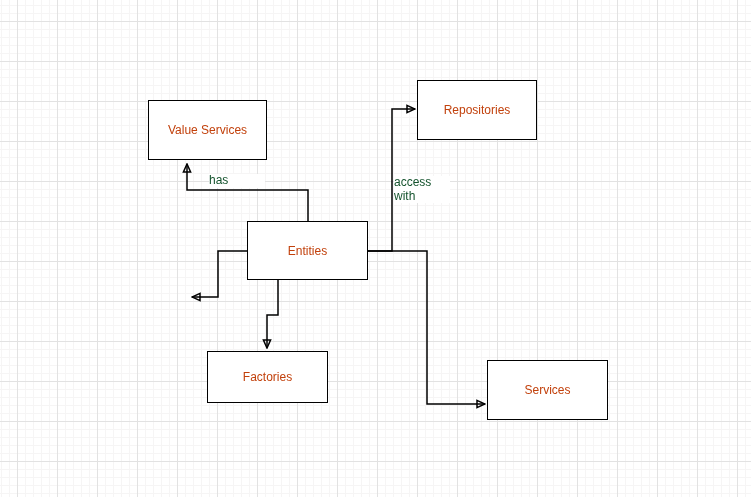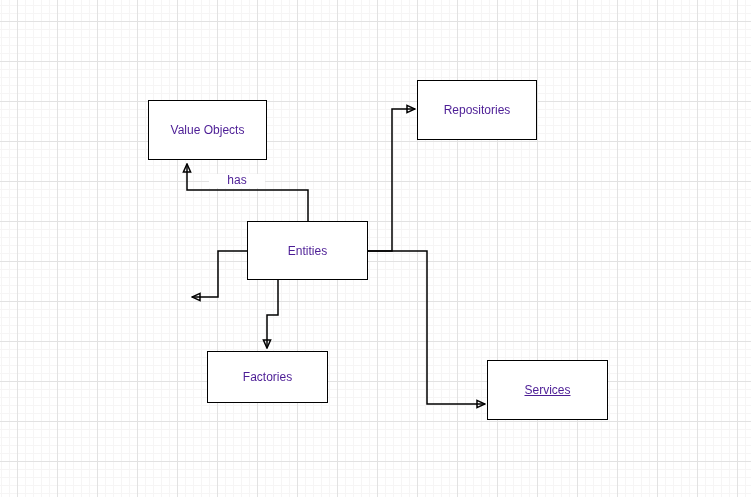--- a/index.html
+++ b/index.html
@@ -38,31 +38,30 @@
   }
   .node {
     position: absolute;
     box-sizing: border-box;
     background: #ffffff;
     border: 1.5px solid #000000;
     display: flex;
     align-items: center;
     justify-content: center;
     font-size: 12px;
-    color: #4c1d95;
+    color: #c2410c;
     text-align: center;
     white-space: nowrap;
     cursor: default;
   }
   .edge-label {
     position: absolute;
     font-size: 12px;
     line-height: 13.5px;
-    color: #4c1d95;
-    text-align: center;
+    color: #14532d;
     background: #ffffff;
     cursor: default;
   }
 </style>
 </head>
 <body>
 
 <div class="canvas">
 
   <svg class="edges-layer" viewBox="0 0 751 497" xmlns="http://www.w3.org/2000/svg">
@@ -72,37 +71,38 @@
       </marker>
     </defs>
     <path d="M308,222 L308,190 L187,190 L187,164" marker-end="url(#arrow)"></path>
     <path d="M368,251 L392,251 L392,109 L415,109" marker-end="url(#arrow)"></path>
     <path d="M247,251 L218,251 L218,297 L192,297" marker-end="url(#arrow)"></path>
     <path d="M278,280 L278,315 L267,315 L267,348" marker-end="url(#arrow)"></path>
     <path d="M368,251 L427,251 L427,404 L485,404" marker-end="url(#arrow)"></path>
   </svg>
 
   <div class="node" style="left:148px; top:100px; width:119px; height:60px;">
-    <span>Value Objects</span>
+    <span>Value Services</span>
   </div>
 
   <div class="node" style="left:417px; top:80px; width:120px; height:60px;">
     <span>Repositories</span>
   </div>
 
   <div class="node" style="left:247px; top:221px; width:121px; height:59px;justify-content:center;">
     <span>Entities</span>
   </div>
 
 
   <div class="node" style="left:207px; top:351px; width:121px; height:52px;">
     <span>Factories</span>
   </div>
 
-  <div class="node" style="left:487px; top:360px; width:121px; height:60px;text-decoration:underline;">
+  <div class="node" style="left:487px; top:360px; width:121px; height:60px;">
     <span>Services</span>
   </div>
 
   <div class="edge-label" style="left:209px; top:174px; width:56px;">has</div>
 
+  <div class="edge-label" style="left:394px; top:176px; width:56px;">access with</div>
 
 
 </div>
 
 </body></html>

